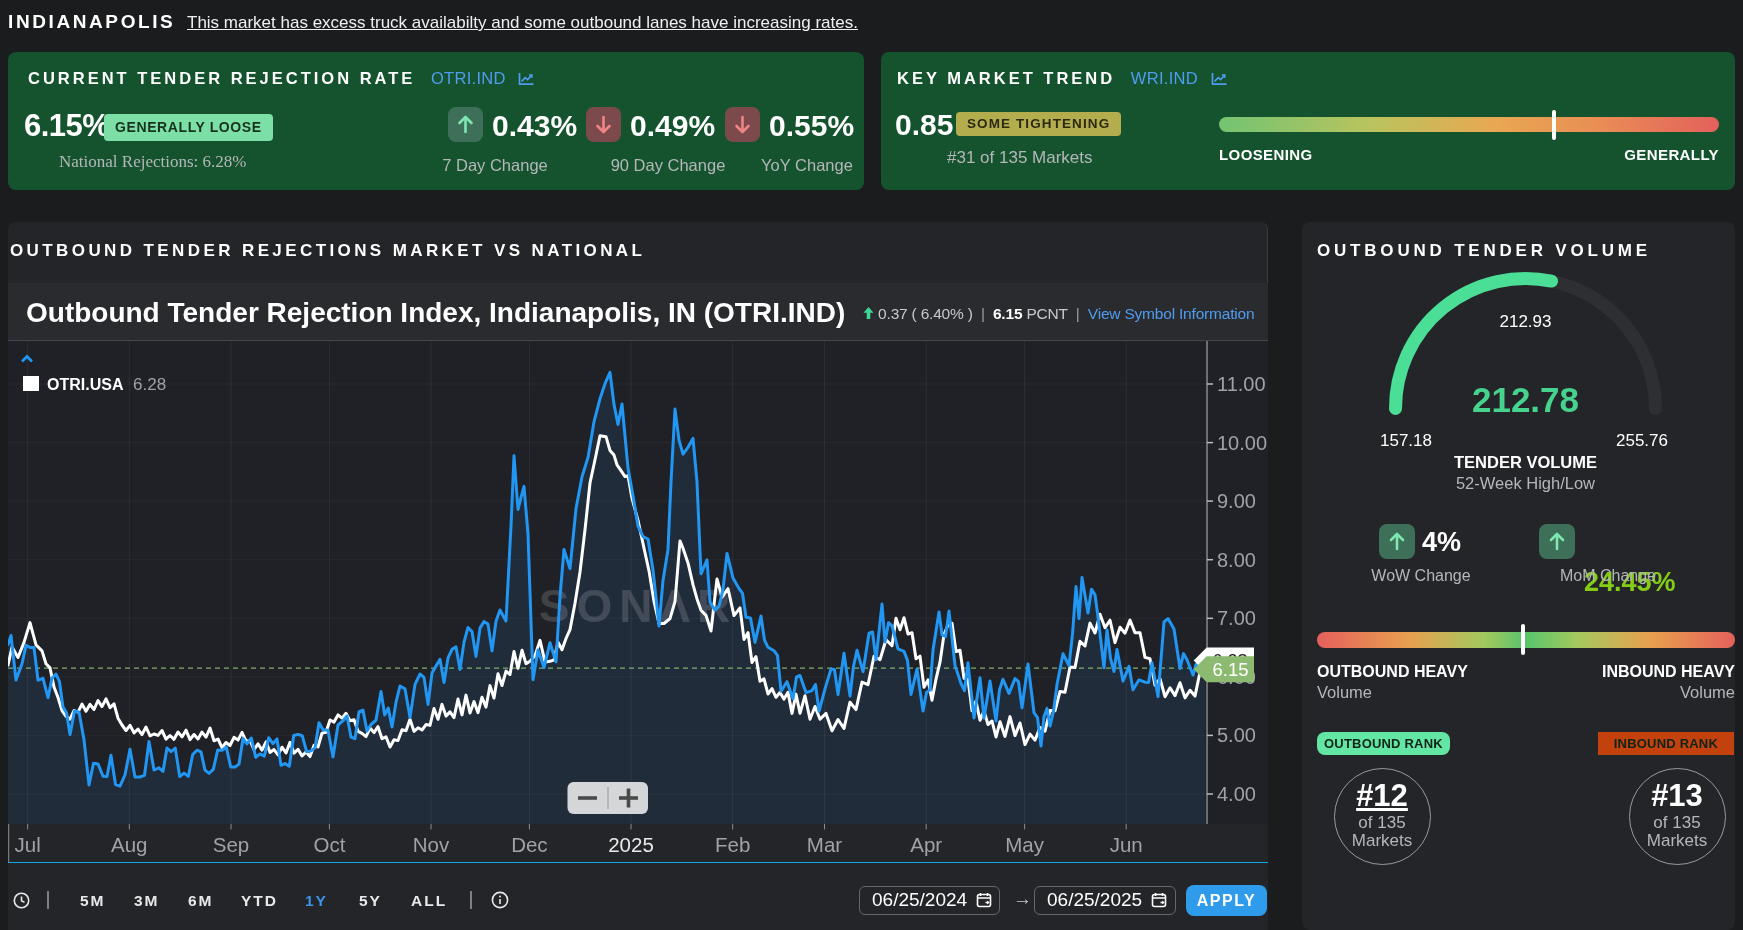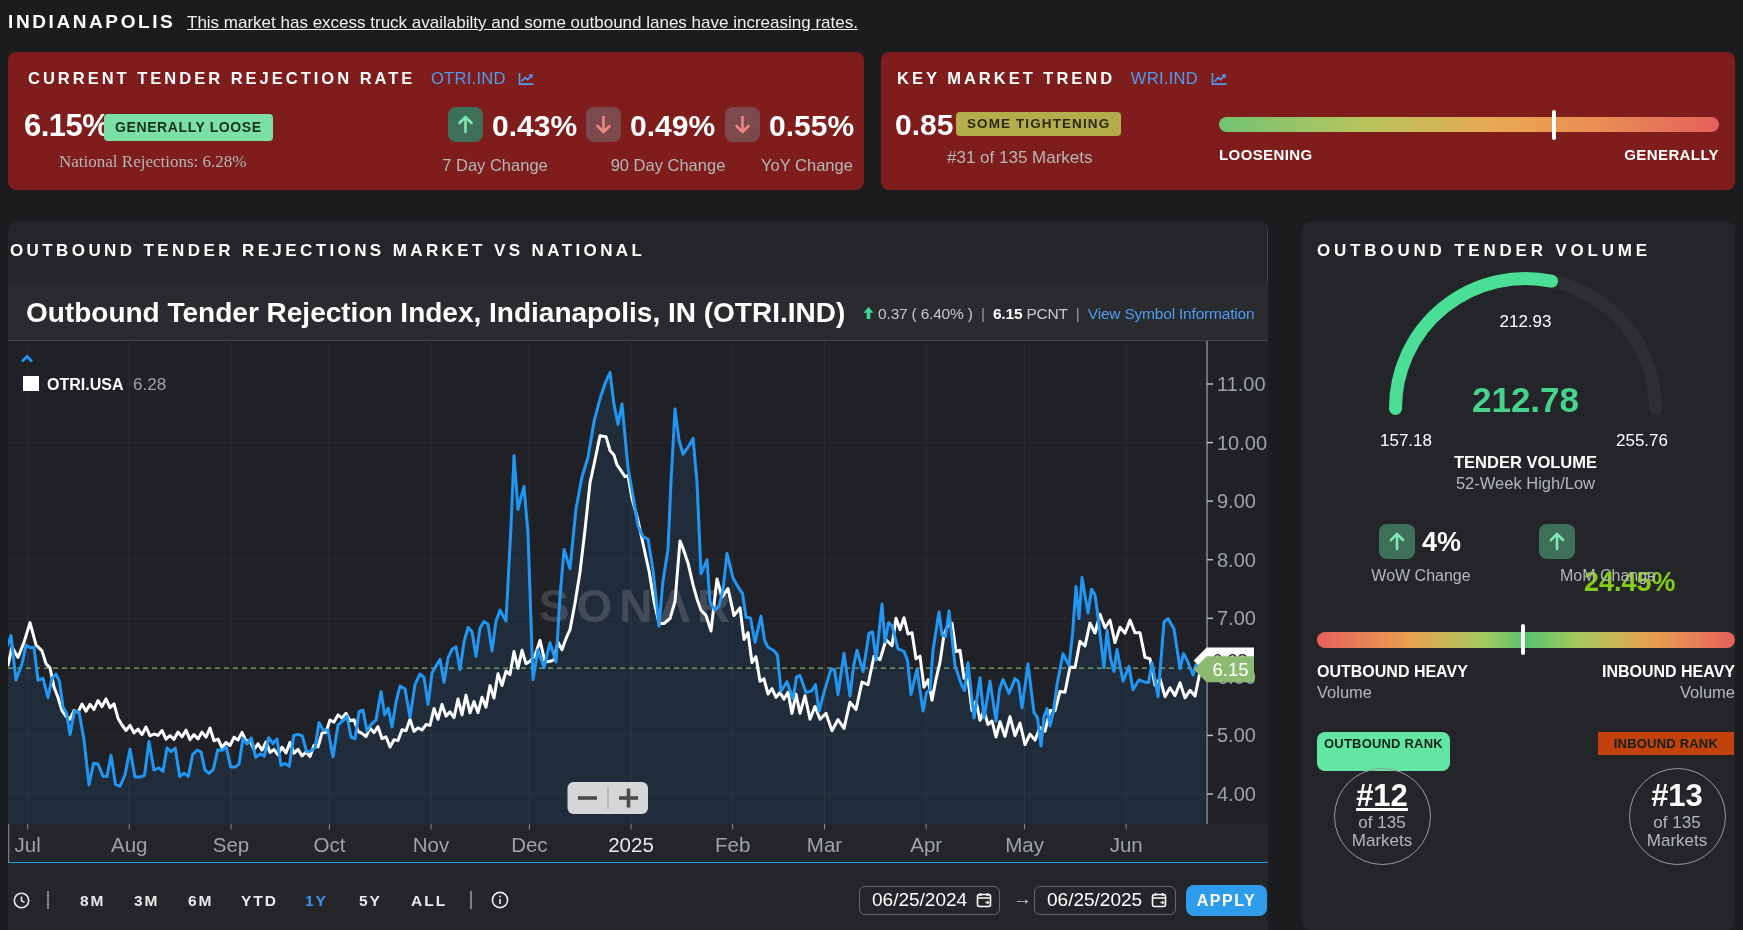--- a/index.html
+++ b/index.html
@@ -1,21 +1,21 @@
 <!DOCTYPE html>
 <html><head>
 <meta charset="utf-8">
 <style>
 * { margin:0; padding:0; box-sizing:border-box; }
 html,body { width:1743px; height:930px; background:#1b1c1e; font-family:"Liberation Sans",sans-serif; overflow:hidden; }
 .abs { position:absolute; }
 body { position:relative; }
 .techno { font-weight:bold; letter-spacing:3px; color:#fff; }
 .gray { color:#b4b7ba; }
-.card { position:absolute; background:#7f1d1d; border-radius:8px; }
+.card { position:absolute; background:#14532d; border-radius:8px; }
 .panel { position:absolute; background:#242528; border-radius:8px; }
 .blue { color:#4f9cf0; }
 </style>
 </head>
 <body>
 
 <div class="abs" style="left:8px;top:11px;font-size:19px;font-weight:bold;letter-spacing:2.6px;color:#fff;">INDIANAPOLIS</div>
 <div class="abs" style="left:187px;top:13px;font-size:17px;color:#f0f0f1;text-decoration:underline;">This market has excess truck availabilty and some outbound lanes have increasing rates.</div>
 
 <div class="card" style="left:8px;top:52px;width:856px;height:138px;">
@@ -182,21 +182,21 @@
           </g>
         </svg>
     </div>
 
     <div class="abs" style="left:0;top:580px;width:1260px;height:67px;">
       <svg class="abs" style="left:5px;top:29px;" width="17" height="17" viewBox="0 0 17 17" fill="none" stroke="#e8e9ea" stroke-width="1.6">
           <circle cx="8.5" cy="8.5" r="7.2"></circle>
           <path d="M8.5 4.5 V8.8 L11.5 10.4"></path>
         </svg>
       <div class="abs" style="left:39px;top:28px;width:2px;height:18px;background:#7e8085;"></div>
-      <div class="abs" style="left:72px;top:29px;font-size:15.5px;font-weight:bold;letter-spacing:2px;color:#e8e9ea;">8M</div>
+      <div class="abs" style="left:72px;top:29px;font-size:15.5px;font-weight:bold;letter-spacing:2px;color:#e8e9ea;">5M</div>
       <div class="abs" style="left:126px;top:29px;font-size:15.5px;font-weight:bold;letter-spacing:2px;color:#e8e9ea;">3M</div>
       <div class="abs" style="left:180px;top:29px;font-size:15.5px;font-weight:bold;letter-spacing:2px;color:#e8e9ea;">6M</div>
       <div class="abs" style="left:233px;top:29px;font-size:15.5px;font-weight:bold;letter-spacing:2px;color:#e8e9ea;">YTD</div>
       <div class="abs" style="left:297px;top:29px;font-size:15.5px;font-weight:bold;letter-spacing:2px;color:#3b93e8;">1Y</div>
       <div class="abs" style="left:351px;top:29px;font-size:15.5px;font-weight:bold;letter-spacing:2px;color:#e8e9ea;">5Y</div>
       <div class="abs" style="left:403px;top:29px;font-size:15.5px;font-weight:bold;letter-spacing:2px;color:#e8e9ea;">ALL</div>
       <div class="abs" style="left:462px;top:28px;width:2px;height:18px;background:#7e8085;"></div>
       <svg class="abs" style="left:483px;top:28px;" width="18" height="18" viewBox="0 0 18 18" fill="none" stroke="#e8e9ea" stroke-width="1.6">
           <circle cx="9" cy="9" r="7.6"></circle>
           <path d="M9 8 V13"></path>
@@ -245,21 +245,21 @@
   <div class="abs" style="left:282px;top:305px;font-size:27px;font-weight:bold;color:#84cc16;margin-top:40px;">24.45%</div>
   <div class="abs gray" style="left:246px;top:345px;width:120px;text-align:center;font-size:16px;">MoM Change</div>
 
   <div class="abs" style="left:15px;top:410px;width:418px;height:16px;border-radius:8px;background:linear-gradient(90deg,#e4605c 0%,#e8a04f 22%,#a3c95e 40%,#57c46c 50%,#a3c95e 62%,#e8a04f 80%,#e4605c 100%);"></div>
   <div class="abs" style="left:219px;top:402px;width:4px;height:31px;background:#fff;border-radius:2px;"></div>
   <div class="abs" style="left:15px;top:441px;font-size:16px;font-weight:bold;color:#fff;">OUTBOUND HEAVY</div>
   <div class="abs gray" style="left:15px;top:461px;font-size:16.5px;">Volume</div>
   <div class="abs" style="left:233px;top:441px;width:200px;text-align:right;font-size:16px;font-weight:bold;color:#fff;">INBOUND HEAVY</div>
   <div class="abs gray" style="left:233px;top:461px;width:200px;text-align:right;font-size:16.5px;">Volume</div>
 
-  <div class="abs" style="left:15px;top:510px;height:39px;background:#63e6a4;color:#0f2418;border-radius:8px;font-size:13px;font-weight:bold;letter-spacing:0.2px;line-height:23px;padding:0 7px;">OUTBOUND RANK</div>
+  <div class="abs" style="left:15px;top:510px;height:23px;background:#63e6a4;color:#0f2418;border-radius:8px;font-size:13px;font-weight:bold;letter-spacing:0.2px;line-height:23px;padding:0 7px;">OUTBOUND RANK</div>
   <div class="abs" style="right:1px;top:510px;height:23px;background:#c2410c;color:#0f2418;border-radius:0;font-size:13px;font-weight:bold;letter-spacing:0.2px;line-height:23px;padding:0 16px;">INBOUND RANK</div>
 
   <div class="abs" style="left:31.5px;top:546px;width:97px;height:97px;border:1.5px solid #97999d;border-radius:50%;"></div>
   <div class="abs" style="left:31.5px;top:556px;width:97px;text-align:center;font-size:31px;font-weight:bold;color:#fff;text-decoration:underline;">#12</div>
   <div class="abs gray" style="left:31.5px;top:591px;width:97px;text-align:center;font-size:17px;">of 135</div>
   <div class="abs gray" style="left:31.5px;top:609px;width:97px;text-align:center;font-size:17px;">Markets</div>
 
   <div class="abs" style="left:326.5px;top:546px;width:97px;height:97px;border:1.5px solid #97999d;border-radius:50%;"></div>
   <div class="abs" style="left:326.5px;top:556px;width:97px;text-align:center;font-size:31px;font-weight:bold;color:#fff;">#13</div>
   <div class="abs gray" style="left:326.5px;top:591px;width:97px;text-align:center;font-size:17px;">of 135</div>

